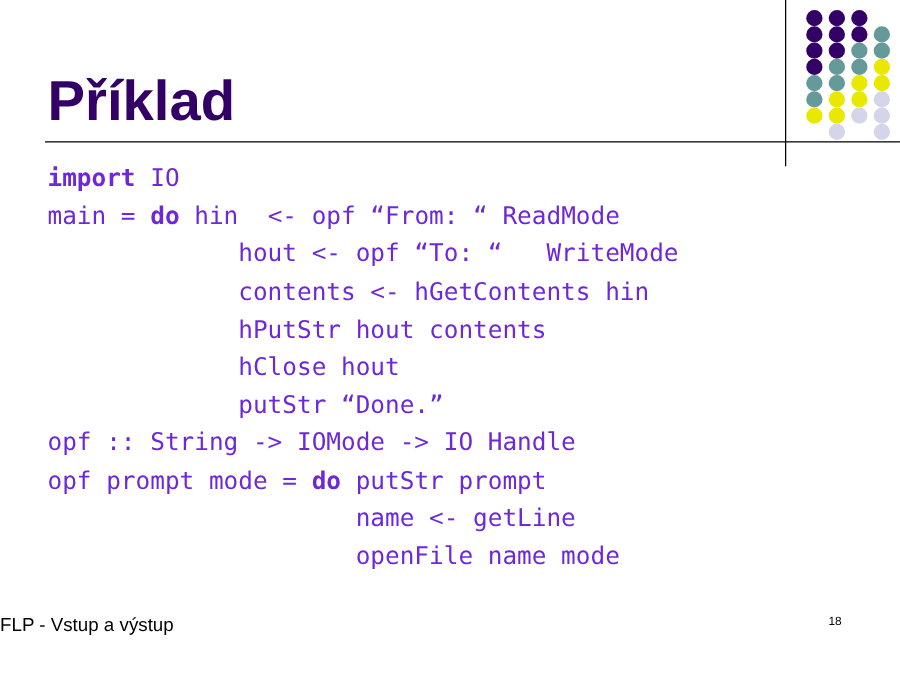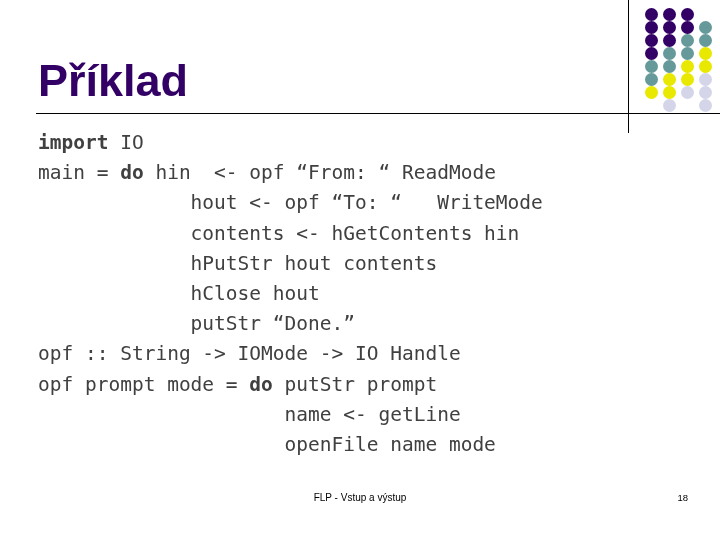--- a/index.html
+++ b/index.html
@@ -74,49 +74,49 @@
 
   
   #code-block {
     position: absolute;
     left: 38px;
     top: 128px;
     width: 660px;
     font-family: "DejaVu Sans Mono", "Liberation Mono", monospace;
     font-size: 19.5px;
     line-height: 30.2px;
-    color: #404040;
+    color: #6d28d9;
     white-space: pre;
     letter-spacing: 0px;
   }
   #code-block .code-line {
     white-space: pre;
     height: 30.2px;
   }
   #code-block b {
     font-weight: bold;
   }
 
   
   #footer-text {
     position: absolute;
     left: 0;
     top: 492px;
     width: 720px;
-    text-align: center;
-    font-size: 10px;
+    text-align: left;
+    font-size: 15px;
     color: #000000;
     font-family: "Liberation Sans", sans-serif;
   }
   #page-number {
     position: absolute;
     left: 648px;
     top: 492px;
     width: 40px;
-    text-align: right;
+    text-align: center;
     font-size: 9.5px;
     color: #000000;
     font-family: "Liberation Sans", sans-serif;
   }
 </style>
 </head>
 <body>
 
 <div id="dot-grid">
     <span class="dot-cell">

